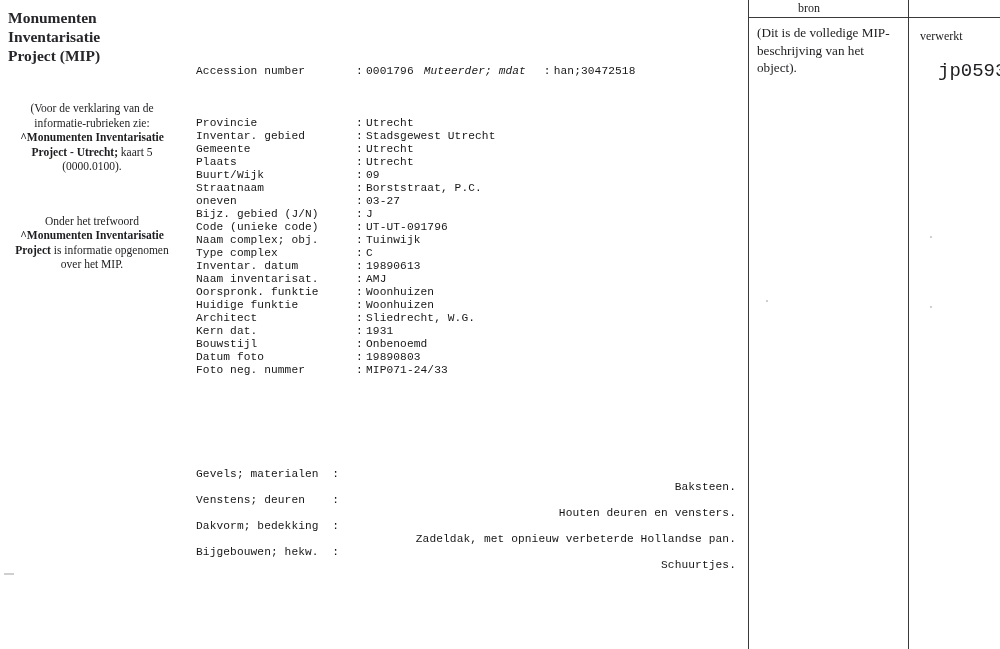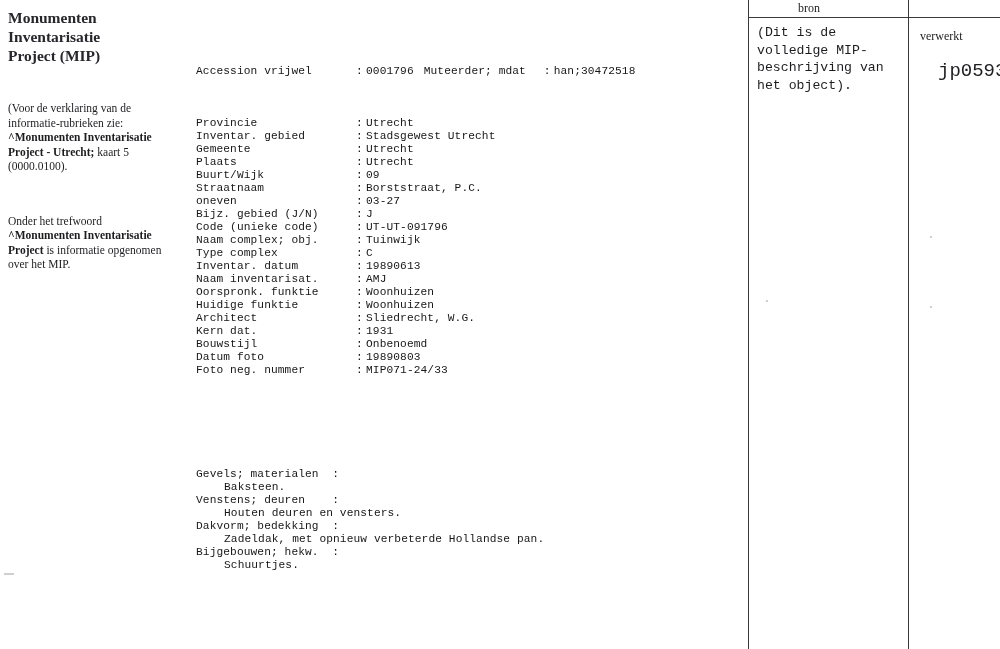--- a/index.html
+++ b/index.html
@@ -28,20 +28,21 @@
     font-size: 15.5px;
     line-height: 19px;
     color: #26262b;
     font-weight: bold;
   }
   .note-block {
     font-family: "Liberation Serif", serif;
     font-size: 11.5px;
     line-height: 14.5px;
     color: #1d1d20;
+    text-align: center;
   }
   .note-1 { margin-top: 36px; }
   .note-2 { margin-top: 28px; }
   .note-3 { margin-top: 40px; }
   .b { font-weight: bold; }
 
   
   .record {
     position: absolute;
     left: 196px;
@@ -53,23 +54,23 @@
     letter-spacing: 0.1px;
     color: #171717;
     white-space: pre;
   }
   .gap { height: 13px; }
 
   .row { display: block; }
   .lbl { display: inline-block; width: 160px; }
   .sep { display: inline-block; width: 10px; }
   .val { display: inline; text-align: right; }
-  .mut-lbl { display: inline-block; width: 120px; }
+  .mut-lbl { display: inline-block; width: 120px; font-style: italic; }
 
-  .indent { display: block; padding-left: 28px; }
+  .indent { display: block; padding-left: 28px; text-align: right; }
 
   
   .vline {
     position: absolute;
     top: 0;
     width: 1px;
     background: #3a3a3a;
     height: 649px;
   }
   .vline.v1 { left: 748px; }
@@ -91,21 +92,21 @@
     top: 1px;
   }
   .col-head.bron { left: 798px; }
   .col-head.verwerkt { left: 920px; margin-top: 28px; }
 
   .bron-text {
     position: absolute;
     left: 757px;
     top: 24px;
     width: 145px;
-    font-family: Liberation Mono, monospace;
+    font-family: Liberation Serif, serif;
     font-size: 13.2px;
     line-height: 17.5px;
     color: #1d1d20;
   }
   .verwerkt-code {
     position: absolute;
     left: 938px;
     top: 60px;
     font-family: Liberation Mono, monospace;
     font-size: 19px;
@@ -139,21 +140,21 @@
 
   <div class="note-block note-3">
     <span>Onder het trefwoord</span>
     <span class="b">^Monumenten Inventarisatie Project</span>
     <span>is informatie opgenomen over het MIP.</span>
   </div>
 </div>
 
 <div class="record">
 
-  <span class="row"><span class="lbl">Accession vrijwel</span><span class="sep">:</span><span class="val">0001796</span><span class="sep">        </span><span class="mut-lbl">Muteerder; mdat</span><span class="sep">:</span><span class="val">han;30472518</span></span>
+  <span class="row"><span class="lbl">Accession number</span><span class="sep">:</span><span class="val">0001796</span><span class="sep">        </span><span class="mut-lbl">Muteerder; mdat</span><span class="sep">:</span><span class="val">han;30472518</span></span>
 
   <div id="field-rows"><span class="row"><span class="lbl">Provincie</span><span class="sep">:</span><span class="val">Utrecht</span></span><span class="row"><span class="lbl">Inventar. gebied</span><span class="sep">:</span><span class="val">Stadsgewest Utrecht</span></span><span class="row"><span class="lbl">Gemeente</span><span class="sep">:</span><span class="val">Utrecht</span></span><span class="row"><span class="lbl">Plaats</span><span class="sep">:</span><span class="val">Utrecht</span></span><span class="row"><span class="lbl">Buurt/Wijk</span><span class="sep">:</span><span class="val">09</span></span><span class="row"><span class="lbl">Straatnaam</span><span class="sep">:</span><span class="val">Borststraat, P.C.</span></span><span class="row"><span class="lbl">oneven</span><span class="sep">:</span><span class="val">03-27</span></span><span class="row"><span class="lbl">Bijz. gebied (J/N)</span><span class="sep">:</span><span class="val">J</span></span><span class="row"><span class="lbl">Code (unieke code)</span><span class="sep">:</span><span class="val">UT-UT-091796</span></span><span class="row"><span class="lbl">Naam complex; obj.</span><span class="sep">:</span><span class="val">Tuinwijk</span></span><span class="row"><span class="lbl">Type complex</span><span class="sep">:</span><span class="val">C</span></span><span class="row"><span class="lbl">Inventar. datum</span><span class="sep">:</span><span class="val">19890613</span></span><span class="row"><span class="lbl">Naam inventarisat.</span><span class="sep">:</span><span class="val">AMJ</span></span><span class="row"><span class="lbl">Oorspronk. funktie</span><span class="sep">:</span><span class="val">Woonhuizen</span></span><span class="row"><span class="lbl">Huidige funktie</span><span class="sep">:</span><span class="val">Woonhuizen</span></span><span class="row"><span class="lbl">Architect</span><span class="sep">:</span><span class="val">Sliedrecht, W.G.</span></span><span class="row"><span class="lbl">Kern dat.</span><span class="sep">:</span><span class="val">1931</span></span><span class="row"><span class="lbl">Bouwstijl</span><span class="sep">:</span><span class="val">Onbenoemd</span></span><span class="row"><span class="lbl">Datum foto</span><span class="sep">:</span><span class="val">19890803</span></span><span class="row"><span class="lbl">Foto neg. nummer</span><span class="sep">:</span><span class="val">MIP071-24/33</span></span></div>
 
   <div class="gap"></div>
 
   <div id="material-rows"><span class="row">Gevels; materialen  :</span><span class="indent">Baksteen.</span><span class="row">Venstens; deuren    :</span><span class="indent">Houten deuren en vensters.</span><span class="row">Dakvorm; bedekking  :</span><span class="indent">Zadeldak, met opnieuw verbeterde Hollandse pan.</span><span class="row">Bijgebouwen; hekw.  :</span><span class="indent">Schuurtjes.</span></div>
 
   <div class="gap"></div>
 
   

